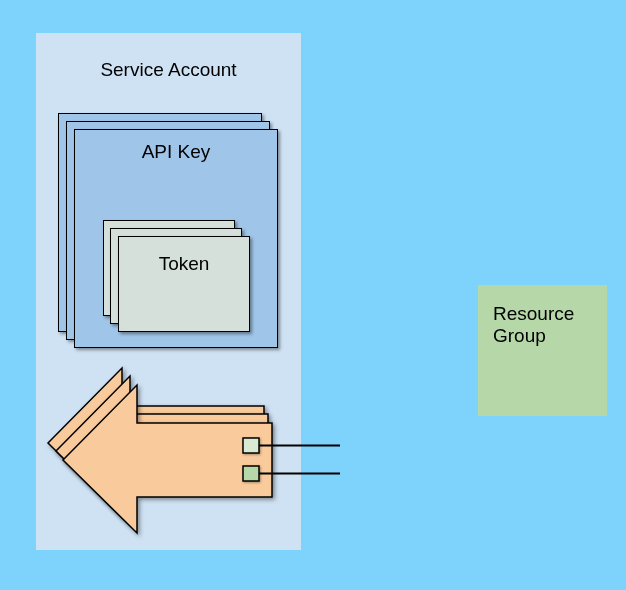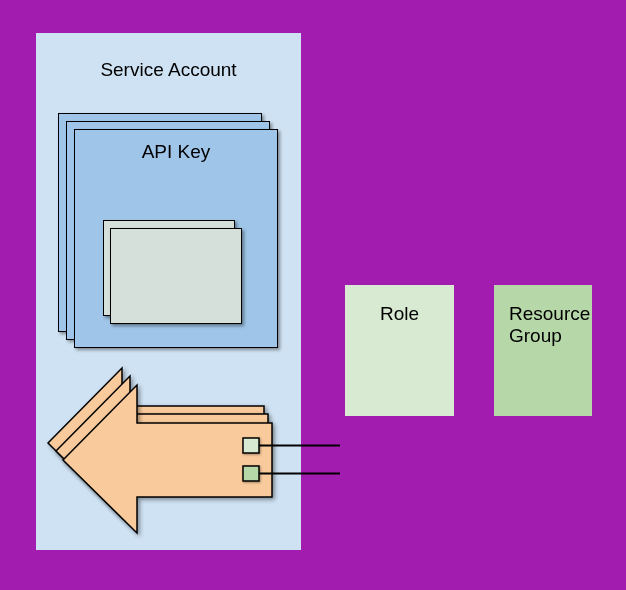--- a/index.html
+++ b/index.html
@@ -1,20 +1,20 @@
 <!DOCTYPE html>
 <html><head>
 <meta charset="utf-8">
 <style>
   html, body { margin: 0; padding: 0; background: #000; }
   .canvas {
     position: relative;
     width: 626px;
     height: 590px;
-    background: #a21caf;
+    background: #7dd3fc;
     font-family: "Liberation Sans", sans-serif;
     font-size: 19px;
     color: #000;
     overflow: hidden;
   }
   .abs { position: absolute; }
   .label {
     position: absolute;
     line-height: 22px;
     white-space: nowrap;
@@ -40,23 +40,22 @@
   .token-card   { width: 132px; height: 96px; background: #d6e0da; }
   .token-back   { left: 103px; top: 220px; }
   .token-middle { left: 110px; top: 228px; }
   .token-front  { left: 118px; top: 236px; }
   
   .role-box {
     left: 345px; top: 285px; width: 109px; height: 131px;
     background: #d9ead3;
   }
   .resource-group-box {
-    left: 478px; top: 285px; width: 98px; height: 131px;
+    left: 478px; top: 285px; width: 129px; height: 131px;
     background: #b6d7a8;
-    margin-left: 16px;
   }
   .resource-group-box .label {
     left: 15px; top: 18px; width: 92px; white-space: normal;
   }
   
   .arrow-svg { position: absolute; left: 30px; top: 355px; overflow: visible; }
   .arrow-layer { filter: drop-shadow(2px 2px 2px rgba(0,0,0,0.40)); }
   .marker { filter: drop-shadow(1px 1px 1px rgba(0,0,0,0.35)); }
   .role-binding-label { left: 106px; top: 447px; }
 </style>
@@ -70,34 +69,34 @@
   </div>
 
   <div class="card api-card api-back"></div>
   <div class="card api-card api-middle"></div>
   <div class="card api-card api-front">
     <div class="label center" style="top:11px;">API Key</div>
   </div>
 
   <div class="card token-card token-back"></div>
   <div class="card token-card token-middle"></div>
+  <div class="card token-card token-front">
+    <div class="label center" style="top:16px;">Token</div>
+  </div>
 
   <svg class="arrow-svg" width="320" height="200" viewBox="0 0 320 200">
     <g fill="#f9cb9c" stroke="#000" stroke-width="1.5" stroke-linejoin="miter">
       <polygon class="arrow-layer" points="18,88 92,13 92,51 234,51 234,125 92,125 92,161"></polygon>
       <polygon class="arrow-layer" points="26,96 100,21 100,59 238,59 238,133 100,133 100,169"></polygon>
       <polygon class="arrow-layer" points="33,105 107,30 107,68 242,68 242,142 107,142 107,178"></polygon>
     </g>
     <line x1="229" y1="90.5" x2="310" y2="90.5" stroke="#000" stroke-width="2"></line>
     <line x1="229" y1="118.5" x2="310" y2="118.5" stroke="#000" stroke-width="2"></line>
     <rect class="marker" x="213" y="83" width="16" height="15" fill="#d9ead3" stroke="#000" stroke-width="1.5"></rect>
     <rect class="marker" x="213" y="111" width="16" height="15" fill="#b6d7a8" stroke="#000" stroke-width="1.5"></rect>
   </svg>
 
-  <div class="abs role-box">
-    <div class="label center" style="top:18px;">Role</div>
-  </div>
 
   <div class="abs resource-group-box">
     <div class="label">Resource Group</div>
   </div>
 
 </div>
 
 </body></html>

